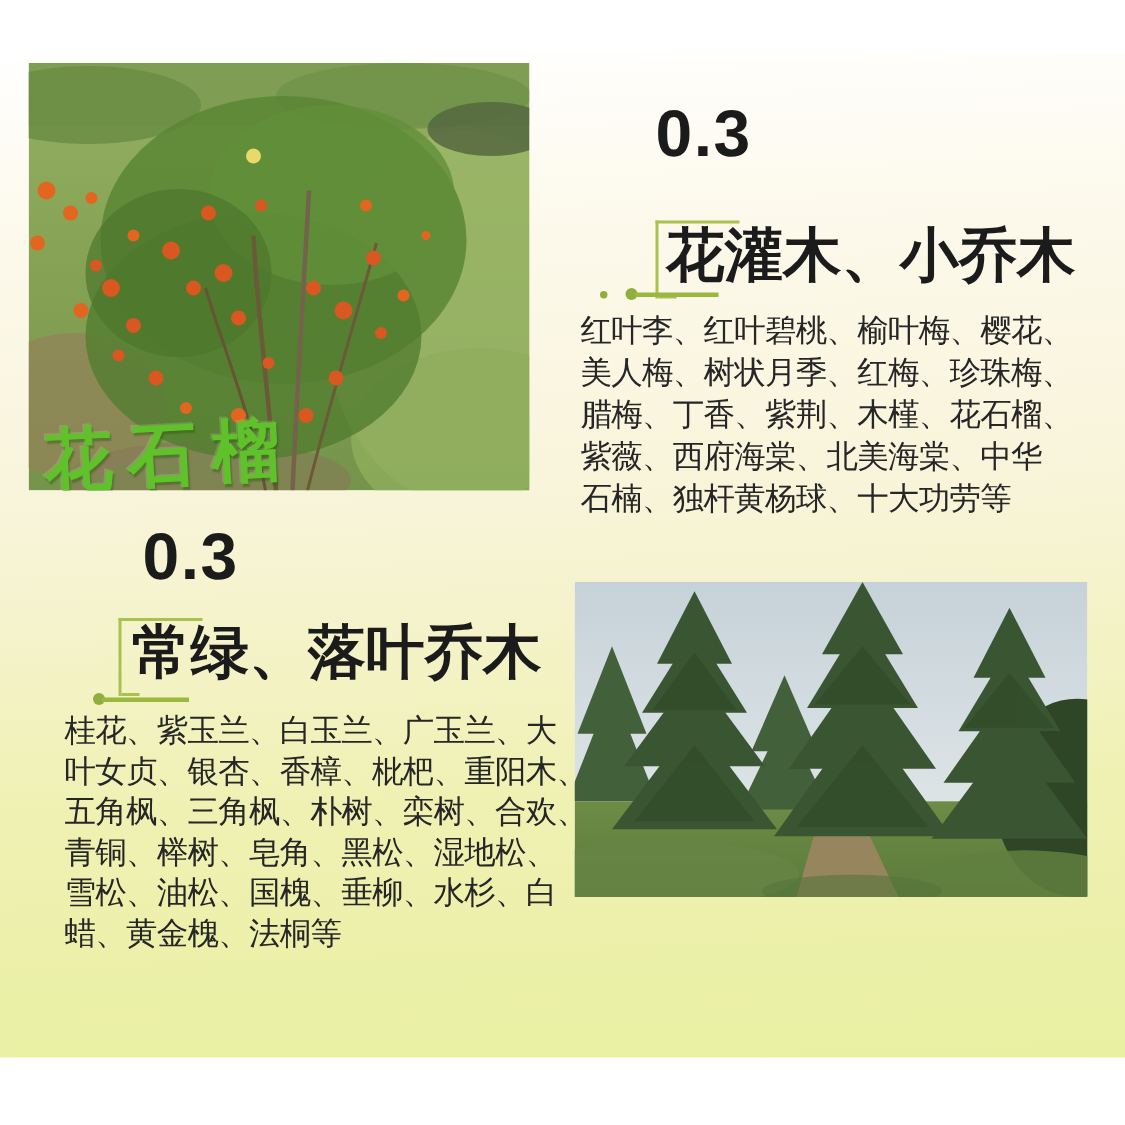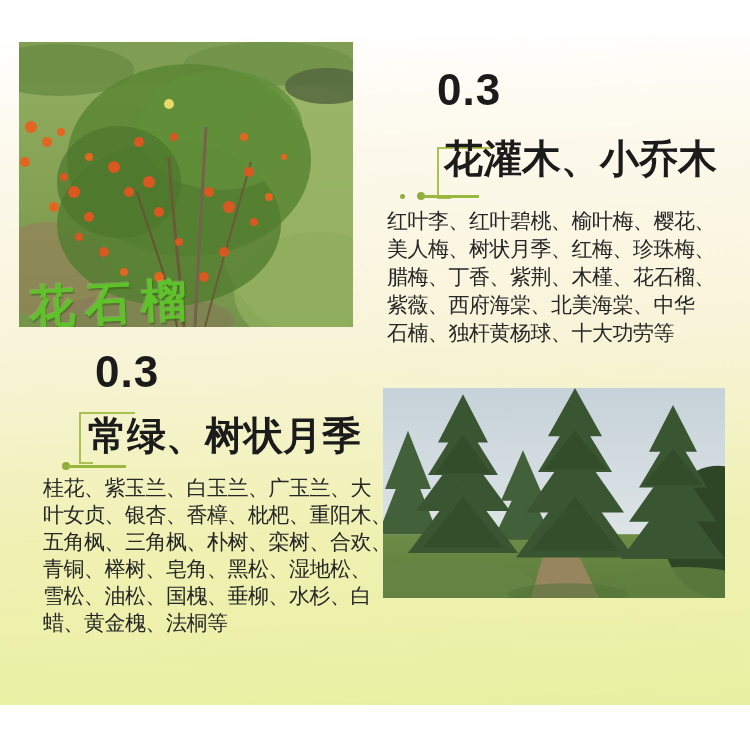--- a/index.html
+++ b/index.html
@@ -24,21 +24,21 @@
   .label-pom{left:10px;top:238px;font-size:46px;letter-spacing:10px;transform:rotate(-3deg);}
   .label-cedar{left:222px;top:212px;font-size:44px;letter-spacing:16px;}
   .big-num{
     position:absolute;font-size:44px;font-weight:600;color:#1b1b1b;line-height:1;letter-spacing:1px;
   }
   .num-03{left:437px;top:33px;}
   .num-04{left:95px;top:315px;}
   .sec-title{
     position:absolute;font-size:39px;font-weight:600;color:#1b1b1b;line-height:1;letter-spacing:0px;margin:0;
   }
-  .title-03{left:444px;top:104px;}
+  .title-03{left:444px;top:116px;}
   .title-04{left:88px;top:381px;}
   .bracket{
     position:absolute;width:54px;height:50px;
     border-left:2px solid #a9c14f;border-top:2px solid #a9c14f;
   }
   .bracket::after{
     content:"";position:absolute;left:0;bottom:0;width:12px;height:0;
     border-bottom:2px solid #a9c14f;
   }
   .bracket-03{left:437px;top:112px;}
@@ -139,21 +139,21 @@
       <span class="line"></span>
     </div>
     <p class="plants plants-03">红叶李、红叶碧桃、榆叶梅、樱花、
 美人梅、树状月季、红梅、珍珠梅、
 腊梅、丁香、紫荆、木槿、花石榴、
 紫薇、西府海棠、北美海棠、中华
 石楠、独杆黄杨球、十大功劳等</p>
 
     <div class="big-num num-04">0.3</div>
     <div class="bracket bracket-04"></div>
-    <h2 class="sec-title title-04">常绿、树状月季</h2>
+    <h2 class="sec-title title-04">常绿、落叶乔木</h2>
     <div class="deco deco-04">
       <span class="dot-lg"></span>
       <span class="line"></span>
     </div>
     <p class="plants plants-04">桂花、紫玉兰、白玉兰、广玉兰、大
 叶女贞、银杏、香樟、枇杷、重阳木、
 五角枫、三角枫、朴树、栾树、合欢、
 青铜、榉树、皂角、黑松、湿地松、
 雪松、油松、国槐、垂柳、水杉、白
 蜡、黄金槐、法桐等</p>

